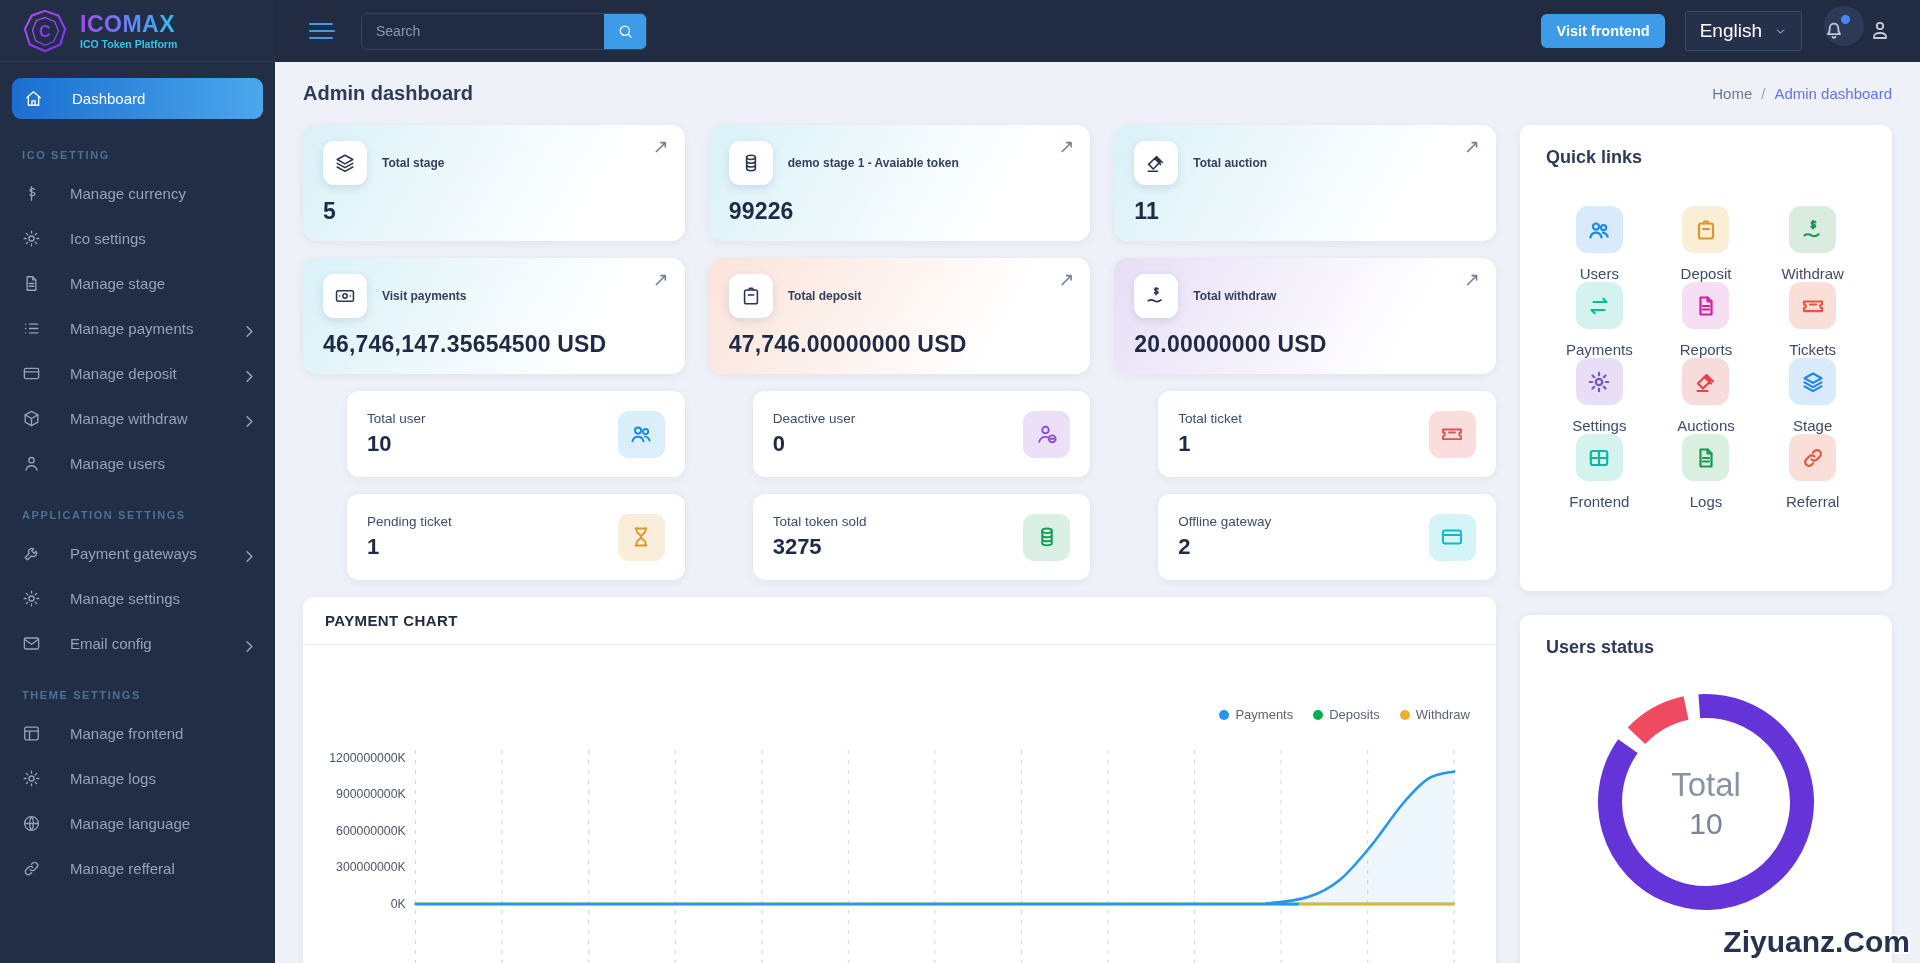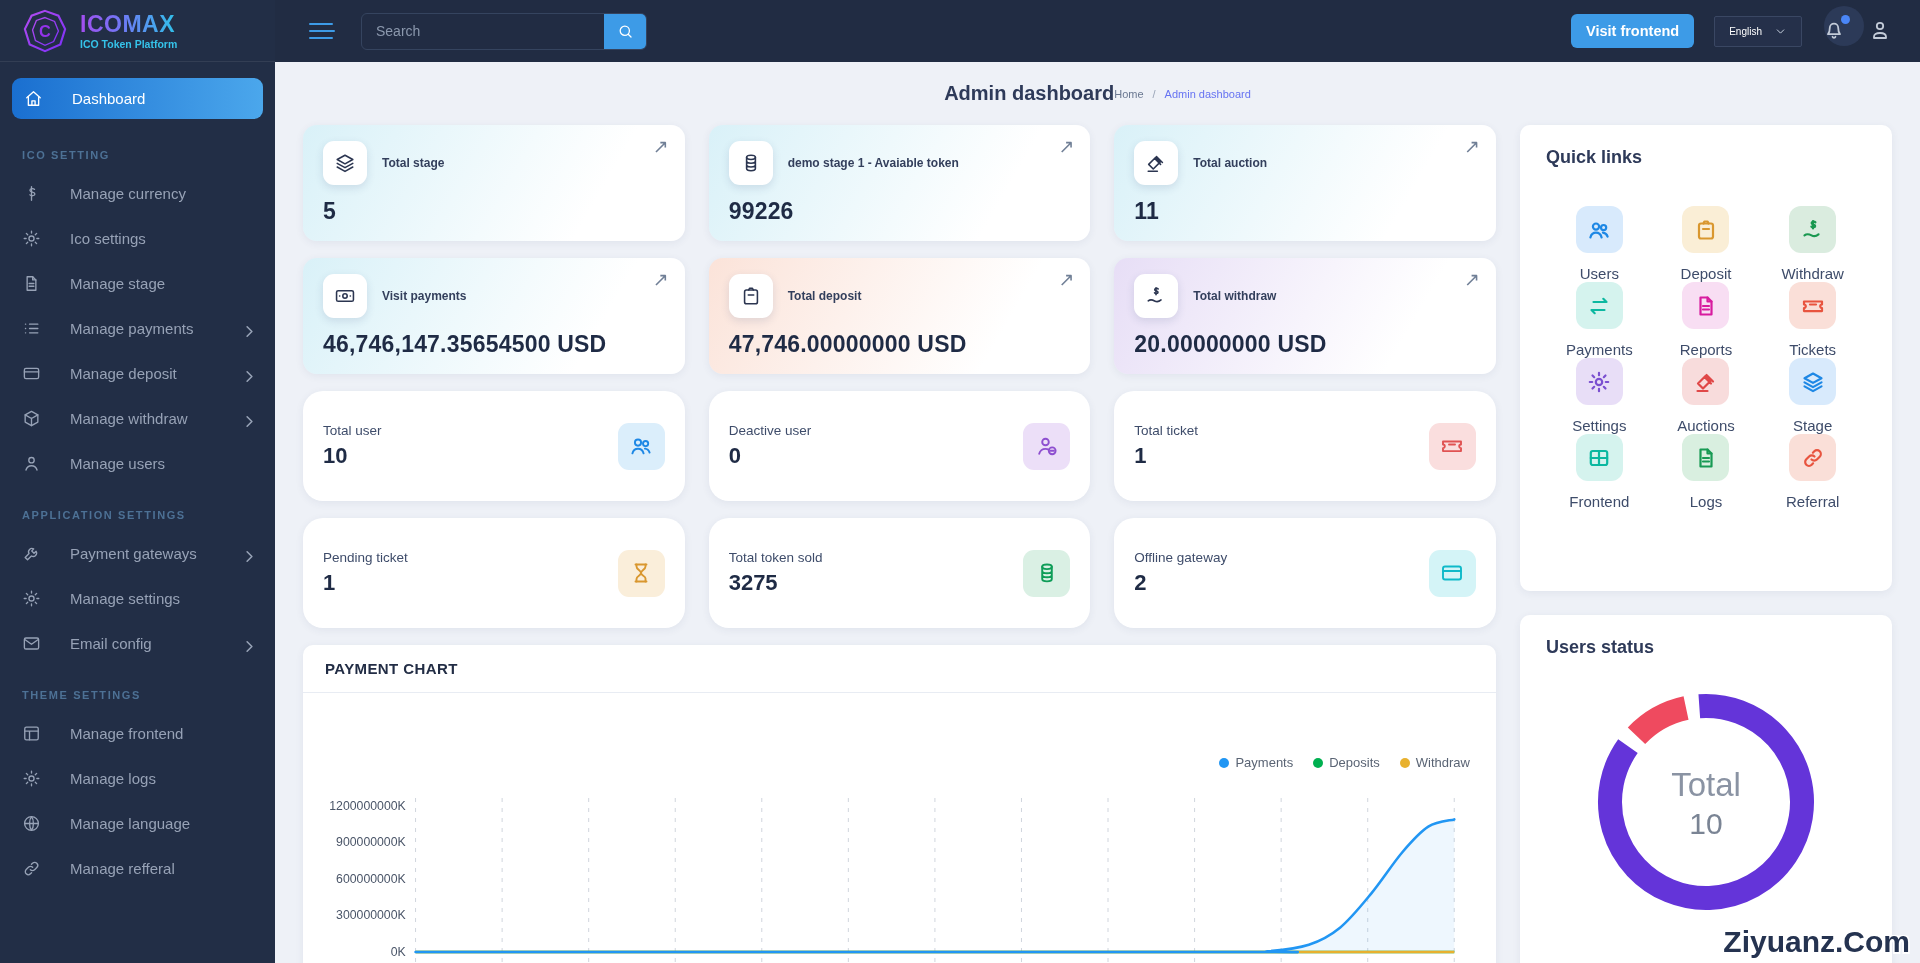--- a/index.html
+++ b/index.html
@@ -27,52 +27,52 @@
   .hamburger { display:flex; flex-direction:column; gap:4.5px; cursor:pointer; }
   .hamburger span { display:block; height:2.6px; border-radius:2px; background:#3d9be7; }
   .hamburger span:nth-child(1){width:24px;} .hamburger span:nth-child(2){width:26px;} .hamburger span:nth-child(3){width:24px;}
   .search { display:flex; width:286px; height:37px; border:1px solid #35445f; border-radius:6px; overflow:hidden; }
   .search input { flex:1; background:transparent; border:none; outline:none; color:#cbd5e1; font-size:14px; padding:0 14px; font-family:inherit; }
   .search input::placeholder { color:#8b98ad; }
   .search .search-btn { width:42px; background:#3d9be7; border:none; color:#fff; display:flex; align-items:center; justify-content:center; cursor:pointer; }
   .search .search-btn svg { width:17px; height:17px; }
   .topbar-right { margin-left:auto; display:flex; align-items:center; gap:20px; }
   .visit-btn { background:#3d9be7; color:#fff; border:none; border-radius:6px; padding:9px 15px; font-size:14.5px; font-weight:600; cursor:pointer; font-family:inherit; }
-  .lang-select { display:flex; align-items:center; gap:12px; background:#25304a; border:1px solid #3a4763; border-radius:2px; padding:8px 14px; color:#fff; font-size:10px; cursor:pointer; }
+  .lang-select { display:flex; align-items:center; gap:12px; background:#25304a; border:1px solid #3a4763; border-radius:2px; padding:8px 14px; color:#fff; font-size:19px; cursor:pointer; }
   .lang-select svg { width:13px; height:13px; color:#cbd5e1; }
   .bell-wrap { position:relative; width:26px; height:26px; cursor:pointer; }
   .bell-wrap::before { content:''; position:absolute; width:40px; height:40px; border-radius:50%; background:#2c3a58; top:-12px; right:-16px; }
   .bell-wrap svg { position:relative; width:24px; height:24px; color:#c3cbd8; }
   .bell-dot { position:absolute; top:-3px; right:-2px; width:9px; height:9px; border-radius:50%; background:#4a86f7; z-index:2; }
   .person-wrap { width:26px; height:26px; cursor:pointer; }
   .person-wrap svg { width:24px; height:24px; color:#c3cbd8; }
 
   
   .main { position:absolute; left:275px; top:62px; right:0; bottom:0; padding:20px 28px; overflow:hidden; }
-  .page-head { display:flex; justify-content:center; align-items:center; margin-bottom:20px; }
+  .page-head { display:flex; justify-content:space-between; align-items:center; margin-bottom:20px; }
   .page-title { font-size:20px; font-weight:600; color:#2e3a59; }
-  .breadcrumb { font-size:11px; display:flex; gap:9px; align-items:center; }
+  .breadcrumb { font-size:15px; display:flex; gap:9px; align-items:center; }
   .bc-home { color:#6a7891; cursor:pointer; }
   .bc-sep { color:#9aa5b8; }
   .bc-current { color:#6673f2; }
 
   .content { display:flex; gap:24px; }
   .left-col { flex:1; min-width:0; }
   .right-col { width:372px; flex:0 0 372px; display:flex; flex-direction:column; gap:24px; }
 
   .cards-row { display:grid; grid-template-columns:repeat(3,1fr); gap:24px; margin-bottom:17px; }
   .card-lg { border-radius:14px; padding:16px 20px; position:relative; height:116px; box-shadow:0 2px 8px rgba(40,60,100,.07); }
   .card-lg .head { display:flex; align-items:center; gap:15px; }
   .icon-tile { width:44px; height:44px; background:#fff; border-radius:11px; display:flex; align-items:center; justify-content:center; color:#2b3550; box-shadow:0 3px 9px rgba(50,70,120,.14); }
   .icon-tile svg { width:22px; height:22px; }
   .card-lg .title { font-size:12px; font-weight:600; color:#333f5c; }
   .card-arrow { position:absolute; top:10px; right:16px; color:#707f96; font-size:19px; cursor:pointer; }
   .card-lg .value { font-size:23px; font-weight:700; color:#1f2b45; margin-top:13px; letter-spacing:.2px; }
 
-  .card-sm { background:#fff; border-radius:20px; padding:14px 20px; height:110px; display:flex; justify-content:space-between; align-items:center; box-shadow:0 2px 8px rgba(40,60,100,.07); }
+  .card-sm { background:#fff; border-radius:12px; padding:14px 20px; height:86px; display:flex; justify-content:space-between; align-items:center; box-shadow:0 2px 8px rgba(40,60,100,.07);margin-left:44px; }
   .card-sm .t { font-size:13.5px; color:#3e4c6a; margin-bottom:5px; }
   .card-sm .v { font-size:22px; font-weight:700; color:#1f2b45; }
   .icon-badge { width:47px; height:47px; border-radius:11px; display:flex; align-items:center; justify-content:center; }
   .icon-badge svg { width:24px; height:24px; }
 
   .panel { background:#fff; border-radius:10px; box-shadow:0 2px 8px rgba(40,60,100,.07); }
   .chart-panel { height:620px; margin-top:7px; }
   .chart-head { padding:15px 22px; font-size:15px; font-weight:700; letter-spacing:.4px; color:#222d45; border-bottom:1px solid #e8ecf3; }
   .chart-body { padding:8px 26px 0; }
   .legend { display:flex; justify-content:flex-end; gap:20px; margin-top:54px; font-size:13px; color:#5a6474; }

